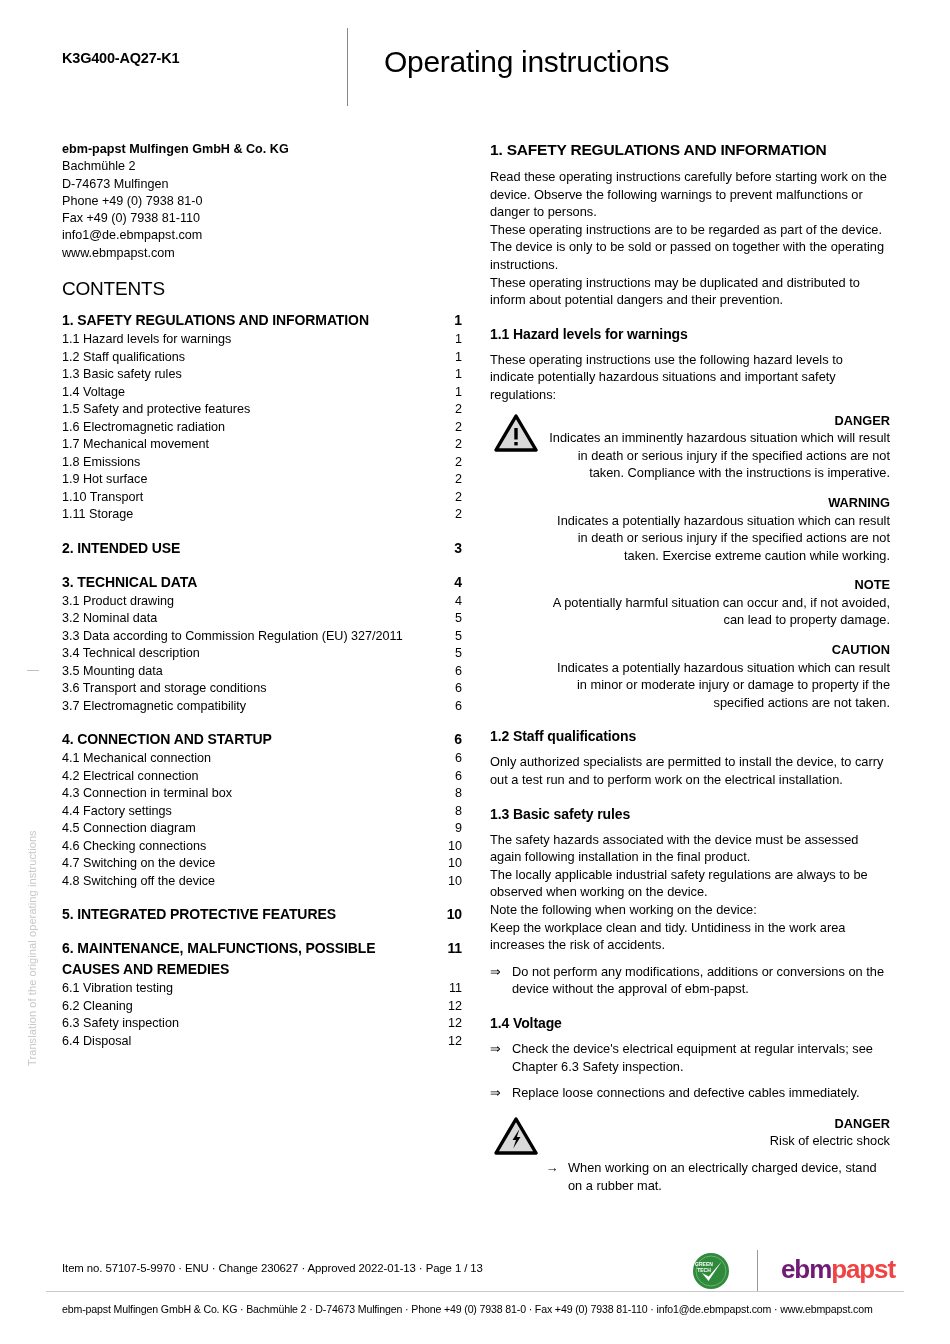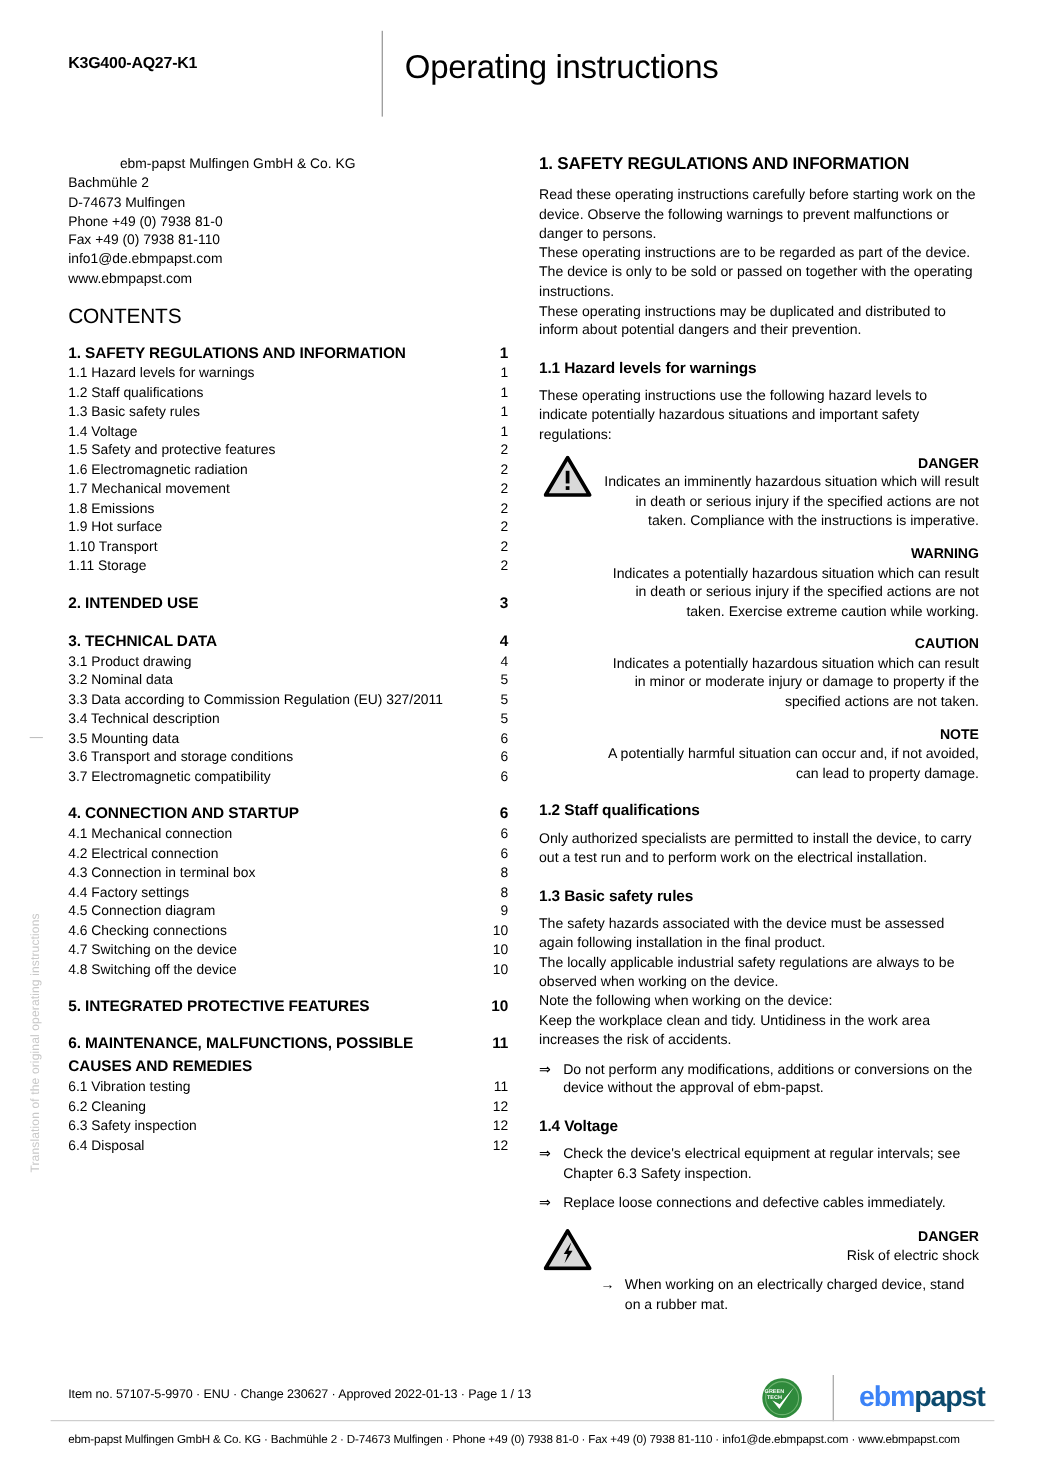--- a/index.html
+++ b/index.html
@@ -20,21 +20,21 @@
   .header { position: absolute; left: 0; top: 0; width: 950px; height: 120px; }
   .header-model {
     position: absolute; left: 62px; top: 50px;
     font-size: 14.5px; font-weight: bold; letter-spacing: -0.2px;
   }
   .header-divider {
     position: absolute; left: 347px; top: 28px;
     width: 1px; height: 78px; background: #888888;
   }
   .header-title {
-    position: absolute; left: 368px; top: 45px;
+    position: absolute; left: 384px; top: 45px;
     font-size: 30px; font-weight: normal; letter-spacing: -0.3px;
   }
 
   
   .side-note {
     position: absolute; left: -148px; top: 880px;
     width: 360px;
     transform: rotate(-90deg);
     transform-origin: center center;
     font-size: 11px; color: #c8c8c8; white-space: nowrap;
@@ -42,21 +42,21 @@
   }
   .side-dash {
     position: absolute; left: 27px; top: 670px;
     width: 12px; height: 1px; background: #c0c0c0;
   }
 
   
   .col-left { position: absolute; left: 62px; top: 141px; width: 400px; }
 
   .addr { font-size: 12.6px; line-height: 17.3px; }
-  .addr .bold { font-weight: normal; margin-left: 47px; }
+  .addr .bold { font-weight: bold; }
 
   .contents-title {
     font-size: 19px; font-weight: normal; margin-top: 16px; margin-bottom: 10px;
     letter-spacing: -0.2px;
   }
 
   .toc { width: 400px; }
   .toc-row {
     display: flex; align-items: baseline;
     font-size: 12.6px; line-height: 17.5px;
@@ -120,22 +120,22 @@
   .footer-badge { position: absolute; left: 692px; top: 1252px; width: 38px; height: 38px; }
   .footer-vdivider {
     position: absolute; left: 757px; top: 1250px;
     width: 1px; height: 42px; background: #9a9a9a;
   }
   .footer-logo {
     position: absolute; left: 781px; top: 1254px;
     font-size: 26px; font-weight: bold; letter-spacing: -1.1px;
     white-space: nowrap;
   }
-  .footer-logo .ebm { color: #3b82f6; }
-  .footer-logo .papst { color: #0c4a6e; }
+  .footer-logo .ebm { color: #701a75; }
+  .footer-logo .papst { color: #ef4444; }
 
   .footer-rule {
     position: absolute; left: 46px; top: 1291px;
     width: 858px; height: 1px; background: #c9c9c9;
   }
   .footer-addr {
     position: absolute; left: 62px; top: 1303px;
     font-size: 10.6px; letter-spacing: -0.15px; white-space: nowrap;
   }
 </style>
@@ -341,27 +341,27 @@
       <div class="lbl">DANGER</div>
       <div class="txt">Indicates an imminently hazardous situation which will result in death or serious injury if the specified actions are not taken. Compliance with the instructions is imperative.</div>
     </div>
 
     <div class="hazard-block hazard-sub">
       <div class="lbl">WARNING</div>
       <div class="txt">Indicates a potentially hazardous situation which can result in death or serious injury if the specified actions are not taken. Exercise extreme caution while working.</div>
     </div>
 
     <div class="hazard-block hazard-sub">
+      <div class="lbl">NOTE</div>
+      <div class="txt">A potentially harmful situation can occur and, if not avoided, can lead to property damage.</div>
+    </div>
+
+    <div class="hazard-block hazard-sub">
       <div class="lbl">CAUTION</div>
       <div class="txt">Indicates a potentially hazardous situation which can result in minor or moderate injury or damage to property if the specified actions are not taken.</div>
-    </div>
-
-    <div class="hazard-block hazard-sub">
-      <div class="lbl">NOTE</div>
-      <div class="txt">A potentially harmful situation can occur and, if not avoided, can lead to property damage.</div>
     </div>
 
     <div class="h2">1.2 Staff qualifications</div>
     <div class="para">Only authorized specialists are permitted to install the device, to carry out a test run and to perform work on the electrical installation.</div>
 
     <div class="h2">1.3 Basic safety rules</div>
     <div class="para">The safety hazards associated with the device must be assessed again following installation in the final product.</div>
     <div class="para">The locally applicable industrial safety regulations are always to be observed when working on the device.</div>
     <div class="para">Note the following when working on the device:</div>
     <div class="para">Keep the workplace clean and tidy. Untidiness in the work area increases the risk of accidents.</div>

